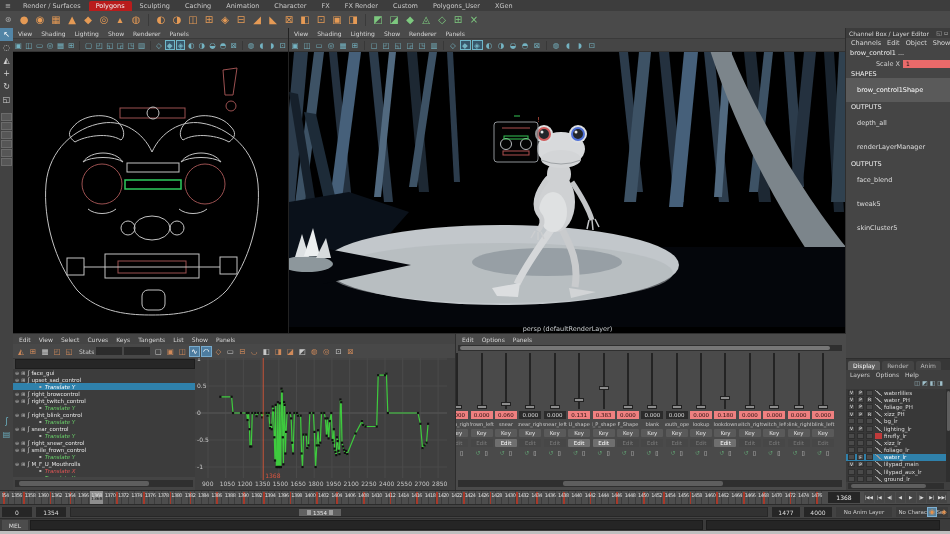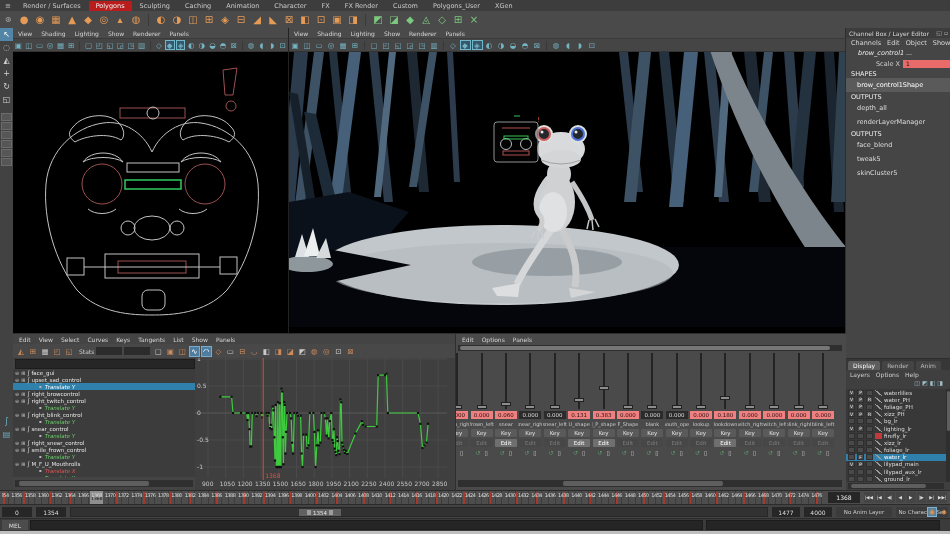--- a/index.html
+++ b/index.html
@@ -26,25 +26,25 @@
   .vpsep{width:1px;height:9px;background:#383838;margin:0 3px;}
   #vp-left{left:13px;top:28px;width:275px;height:305px;background:#000;}
   #vp-center{left:288px;top:28px;width:557px;height:305px;background:#000;border-left:1px solid #222;}
   #persp-label{position:absolute;left:0;bottom:0;width:100%;text-align:center;font-size:6.5px;color:#c9ced3;height:8px;}
   
   #channel-box{left:845px;top:28px;width:105px;height:330px;background:#454545;border-left:1px solid #2e2e2e;font-size:6.5px;}
   #cb-title{height:10px;background:#3c3c3c;display:flex;align-items:center;padding:0 3px;color:#d8d8d8;}
   #cb-title .sp{flex:1;}
   .cb-mini{font-size:6px;color:#bbb;margin-left:2px;}
   #cb-menus{height:10px;display:flex;gap:6px;align-items:center;padding-left:5px;color:#d5d5d5;}
-  #cb-obj{height:10px;display:flex;align-items:center;padding-left:12px;color:#eee;font-style:italic;}
+  #cb-obj{height:10px;display:flex;align-items:center;padding-left:4px;color:#eee;}
   #cb-attr{height:11px;display:flex;align-items:center;justify-content:flex-end;gap:3px;padding-right:1px;}
   #cb-attr-field{width:44px;height:8px;background:#e96a6a;color:#111;font-size:6px;display:flex;align-items:center;padding-left:3px;}
   .cb-head{height:9px;display:flex;align-items:center;padding-left:5px;color:#f0f0f0;}
-  .cb-item{height:14px;display:flex;align-items:center;padding-left:11px;color:#ddd;}
+  .cb-item{height:24px;display:flex;align-items:center;padding-left:11px;color:#ddd;}
   .cb-item.sel{background:#5a5a5a;color:#fff;}
   
   #layer-editor{left:845px;top:358px;width:105px;height:132px;background:#3f3f3f;border-left:1px solid #2e2e2e;border-top:1px solid #2e2e2e;}
   #le-tabs{height:11px;display:flex;align-items:flex-end;background:#373737;}
   .le-tab{font-size:6px;color:#bbb;padding:1px 5px;margin-left:2px;background:#444;border-radius:2px 2px 0 0;}
   .le-tab.active{background:#5d5d5d;color:#fff;}
   #le-menus{height:9px;display:flex;gap:6px;align-items:center;padding-left:4px;font-size:6px;color:#d0d0d0;}
   #le-icons{height:9px;display:flex;justify-content:flex-end;gap:2px;padding-right:8px;}
   #le-icons span{font-size:6px;color:#9fc0cb;}
   #le-list{position:absolute;left:0;top:30px;width:100px;height:93px;background:#383838;overflow:hidden;}
@@ -369,20 +369,21 @@
         <rect x="205" y="70" width="44" height="40" rx="3" stroke="#8e9296" fill="rgba(10,10,10,0.35)"></rect>
         <line x1="213" y1="76" x2="241" y2="76" stroke="#b05050"></line>
         <circle cx="217" cy="92" r="5.5" stroke="#b8bcbf"></circle>
         <circle cx="237" cy="92" r="5.5" stroke="#b8bcbf"></circle>
         <rect x="215" y="84" width="24" height="3" stroke="#35c455"></rect>
         <rect x="214" y="99" width="26" height="4" stroke="#b05050"></rect>
         <text x="248" y="70" font-size="7" fill="#d05545">!</text>
         <line x1="225" y1="64" x2="231" y2="64" stroke="#35c455"></line>
       </g>
     </svg>
+    <div id="persp-label">persp (defaultRenderLayer)</div>
   </div>
 
   <div id="channel-box" class="abs">
     <div id="cb-title">
       <span style="font-size:6px;">Channel Box / Layer Editor</span>
       <span class="sp"></span>
         <span id="cb-winicons"><span class="cb-mini">◱</span><span class="cb-mini">▫</span></span>
     </div>
     <div id="cb-menus">
         <span>Channels</span>

